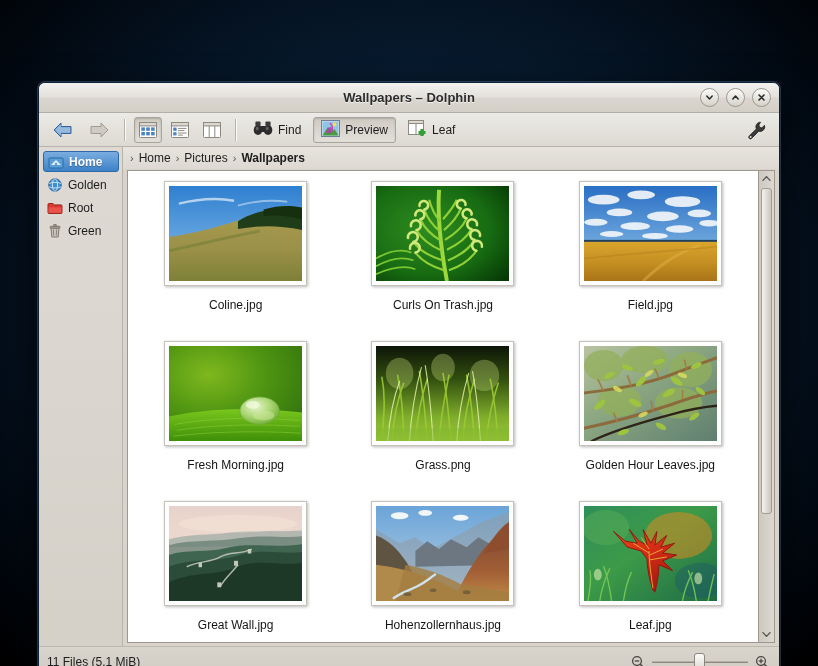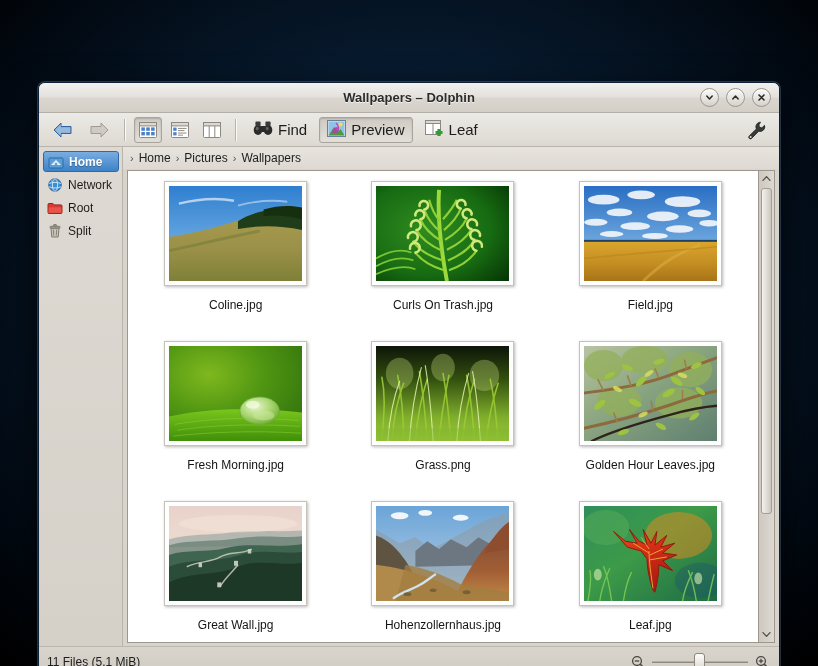--- a/index.html
+++ b/index.html
@@ -71,21 +71,21 @@
     border: 1px solid transparent;
   }
   .viewbtn.active {
     border: 1px solid #a9a49b;
     background: linear-gradient(to bottom, #cfcbc3, #e2dfd9);
     box-shadow: inset 0 1px 2px rgba(0,0,0,.16);
   }
   .txtbtn {
     height: 26px; border-radius: 3px; padding: 0 7px;
     display: flex; align-items: center; gap: 5px;
-    font-size: 15px; color: #1d1d1d;
+    font-size: 12px; color: #1d1d1d;
     border: 1px solid transparent;
   }
   .txtbtn.active {
     border: 1px solid #a9a49b;
     background: linear-gradient(to bottom, #cfcbc3, #e3e0da);
     box-shadow: inset 0 1px 2px rgba(0,0,0,.15);
   }
   #wrench { margin-left: auto; width: 30px; height: 26px; display: flex; align-items: center; justify-content: center; }
 
   
@@ -110,21 +110,21 @@
   .place .pico { width: 16px; height: 16px; flex: 0 0 16px; position: relative; }
 
   #content { flex: 1; display: flex; flex-direction: column; min-width: 0; }
   #crumbbar {
     height: 22px; display: flex; align-items: center;
     padding-left: 7px; gap: 5px;
     background: linear-gradient(to bottom, #e7e4de, #ddd9d2);
     font-size: 12px; color: #1d1d1d;
   }
   .crumb { cursor: default; }
-  .crumb.cur { font-weight: normal; }
+  .crumb.cur { font-weight: bold; }
   .sep { color: #555; font-size: 11px; }
 
   #viewwrap { flex: 1; display: flex; padding: 1px 4px 3px 4px; min-height: 0; }
   #fileview {
     flex: 1; background: #fff;
     border: 1px solid #9d978d;
     border-right: none;
     overflow: hidden;
     position: relative;
   }
@@ -327,42 +327,42 @@
         <div class="place">
           <span class="pico">
             <svg width="16" height="16" viewBox="0 0 16 16">
               <circle cx="8" cy="8" r="6.2" fill="#3f8fd0" stroke="#24598f"></circle>
               <path d="M2 6.5 C5 5, 11 5, 14 6.5" stroke="#cfe6f8" fill="none" stroke-width=".9"></path>
               <path d="M2 9.8 C5 11.4, 11 11.4, 14 9.8" stroke="#cfe6f8" fill="none" stroke-width=".9"></path>
               <ellipse cx="8" cy="8" rx="2.6" ry="6.2" fill="none" stroke="#cfe6f8" stroke-width=".9"></ellipse>
               <path d="M3.5 4 A6.2 6.2 0 0 1 8 2 A4 3 0 0 0 4.5 5 Z" fill="#bfe0f7" opacity=".6"></path>
             </svg>
           </span>
-          <span>Network</span>
+          <span>Golden</span>
         </div>
         <div class="place">
           <span class="pico">
             <svg width="16" height="16" viewBox="0 0 16 16">
               <path d="M1 4.5 a1 1 0 0 1 1 -1 h4 l1.2 1.4 h6.8 a1 1 0 0 1 1 1 v6.6 a1 1 0 0 1 -1 1 h-12 a1 1 0 0 1 -1 -1 Z" fill="#d93b34" stroke="#9c241f"></path>
               <rect x="1.6" y="7.4" width="12.8" height="5.5" fill="#e8534a"></rect>
             </svg>
           </span>
           <span>Root</span>
         </div>
         <div class="place">
           <span class="pico">
             <svg width="16" height="16" viewBox="0 0 16 16">
               <path d="M4 5 L12 5 L11.2 14 L4.8 14 Z" fill="#c9c5bd" stroke="#80796f"></path>
               <rect x="3.1" y="3.3" width="9.8" height="1.9" rx=".5" fill="#a9a49b" stroke="#80796f"></rect>
               <rect x="6.6" y="1.6" width="2.8" height="1.6" rx=".4" fill="#a9a49b" stroke="#80796f"></rect>
               <line x1="6.4" y1="6.6" x2="6.7" y2="12.6" stroke="#8a847a"></line>
               <line x1="9.6" y1="6.6" x2="9.3" y2="12.6" stroke="#8a847a"></line>
             </svg>
           </span>
-          <span>Split</span>
+          <span>Green</span>
         </div>
       </div>
 
       <div id="content">
 
         <div id="crumbbar">
           <span class="sep">›</span>
           <span class="crumb">Home</span>
           <span class="sep">›</span>
           <span class="crumb">Pictures</span>

